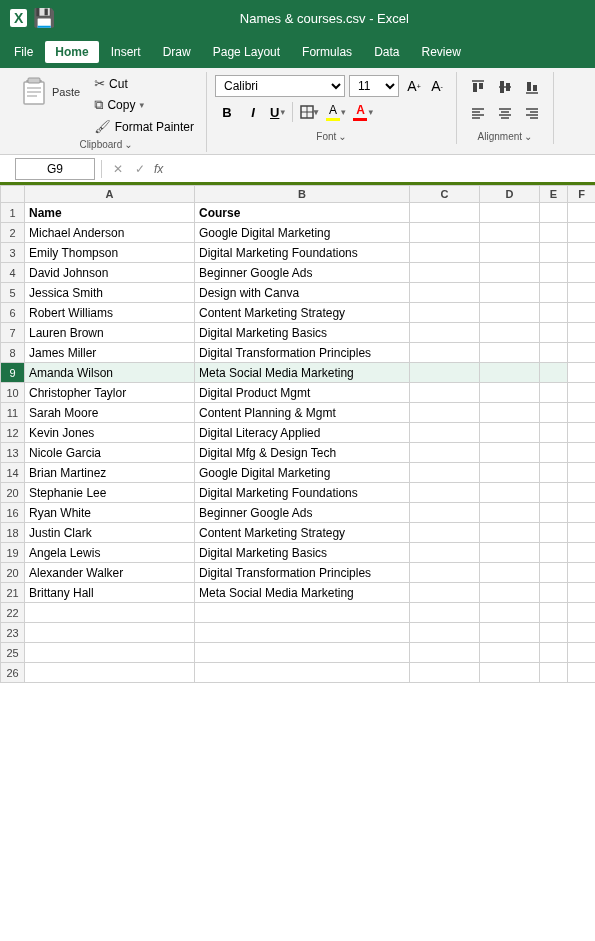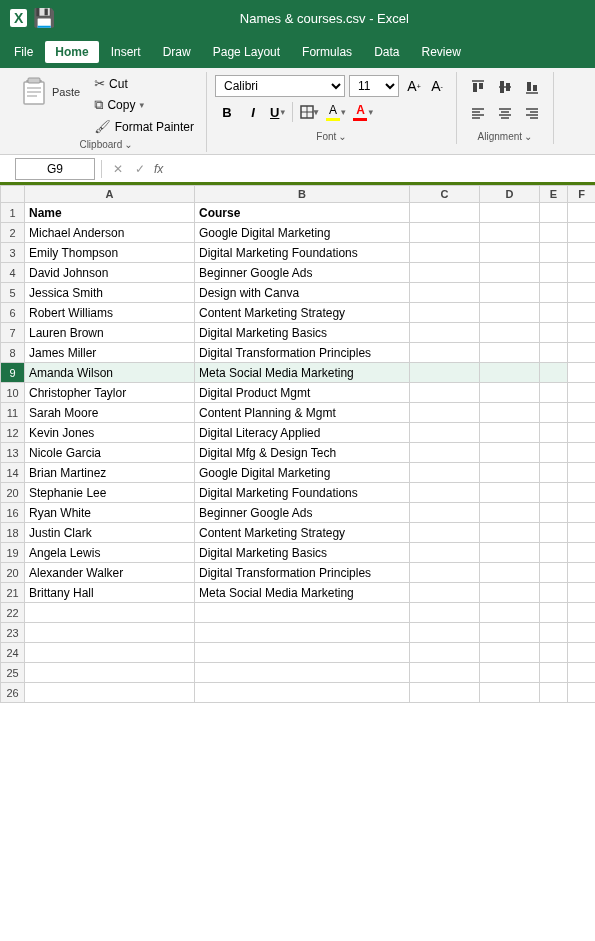--- a/index.html
+++ b/index.html
@@ -698,29 +698,20 @@
         <tr>
           <td class="row-header">23</td>
           <td class="cell"></td>
           <td class="cell"></td>
           <td class="cell"></td>
           <td class="cell"></td>
           <td class="cell"></td>
           <td class="cell"></td>
         </tr>
         <tr>
-          <td class="row-header">24</td>
-          <td class="cell"></td>
-          <td class="cell"></td>
-          <td class="cell"></td>
-          <td class="cell"></td>
-          <td class="cell"></td>
-          <td class="cell"></td>
-        </tr>
-        <tr>
           <td class="row-header">25</td>
           <td class="cell"></td>
           <td class="cell"></td>
           <td class="cell"></td>
           <td class="cell"></td>
           <td class="cell"></td>
           <td class="cell"></td>
         </tr>
         <tr>
           <td class="row-header">26</td>

